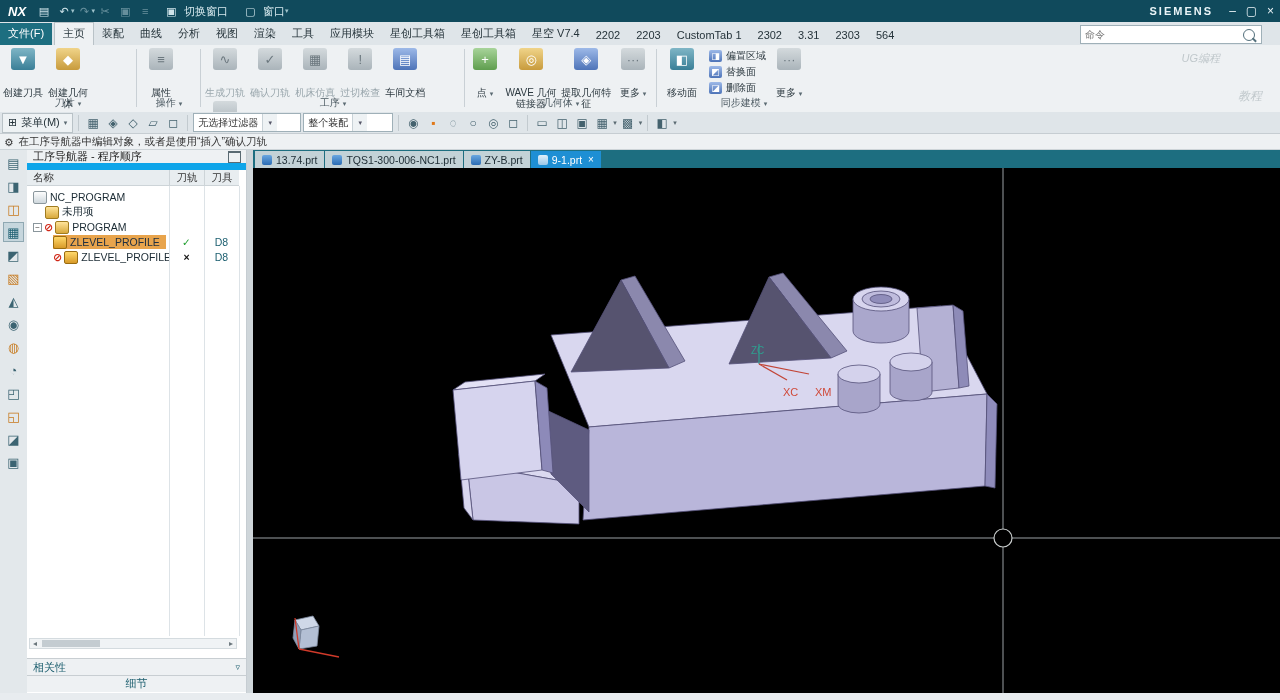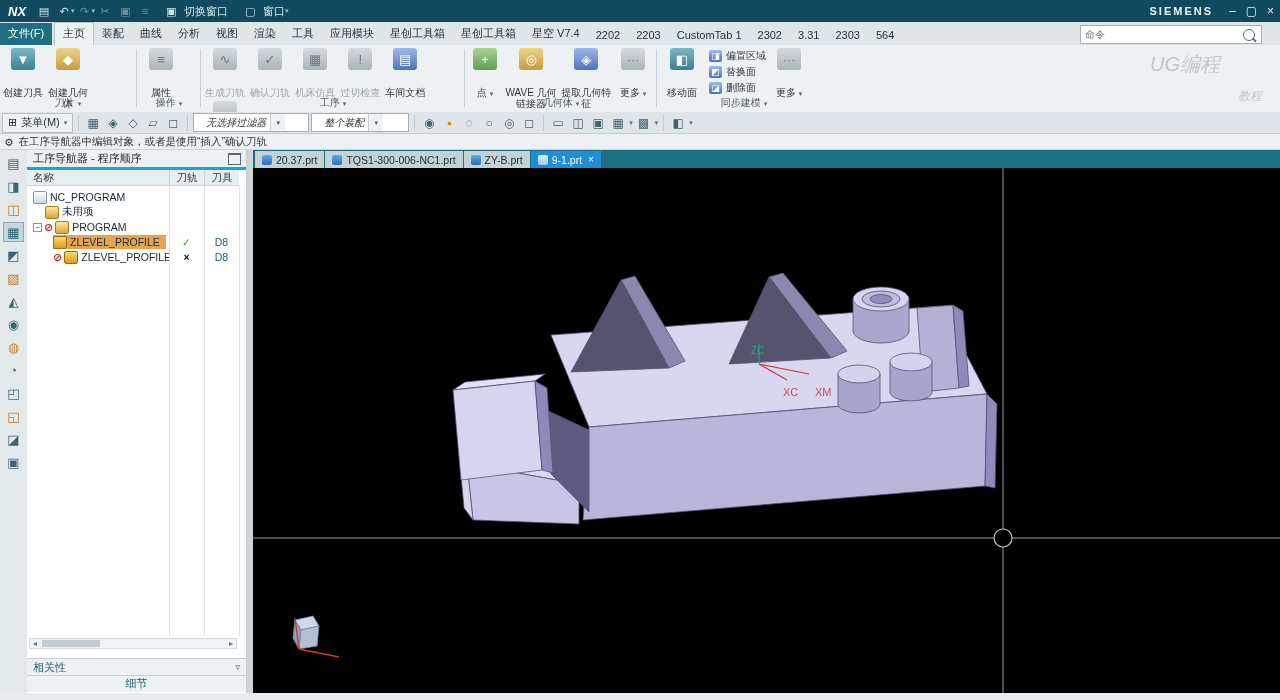--- a/index.html
+++ b/index.html
@@ -55,36 +55,36 @@
   .watermark{position:absolute;color:#9aa6ab;opacity:.55;font-style:italic;pointer-events:none;}
   
   #toolrow{left:0;top:112px;width:1280px;height:22px;background:#dfe5e9;border-bottom:1px solid #c6cdd2;
            display:flex;align-items:center;gap:2px;padding-left:2px;box-sizing:border-box;}
   .menu-btn{display:inline-flex;align-items:center;gap:4px;height:18px;padding:0 5px;border:1px solid #b9c2c7;
             background:#eef2f4;font-size:11px;color:#25333a;}
   .ti{width:18px;height:18px;display:inline-flex;align-items:center;justify-content:center;
       font-size:12px;color:#44626e;}
   .ti.orange{color:#e07818;}
   .combo{height:17px;background:#fff;border:1px solid #9fb0b8;display:inline-flex;align-items:center;
-         font-size:10px;color:#333;padding-left:12px;font-style:italic;}
+         font-size:10px;color:#333;padding-left:4px;}
   .combo .cdd{width:14px;height:100%;border-left:1px solid #c9d2d7;display:inline-flex;align-items:center;
               justify-content:center;font-size:7px;color:#556;margin-left:4px;background:#eef2f4;}
   .vsep{width:1px;height:16px;background:#c2cacf;margin:0 3px;}
   
   #cueline{left:0;top:134px;width:1280px;height:16px;background:#eef1f3;border-bottom:1px solid #cdd4d8;
            display:flex;align-items:center;font-size:10.5px;color:#333;gap:5px;padding-left:4px;box-sizing:border-box;}
   
   #leftstrip{left:0;top:150px;width:27px;height:543px;background:#e3e8eb;border-right:1px solid #c6cdd2;}
   .lsi{width:21px;height:20px;margin:3px auto 2px;display:flex;align-items:center;justify-content:center;
        font-size:13px;color:#3c6472;}
   .lsi:nth-child(3n){color:#c77a1e;}
   .lsi.on{background:#c6d6dd;border:1px solid #8fa8b2;box-sizing:border-box;color:#1d5f72;}
   
   #navpanel{left:27px;top:150px;width:220px;height:543px;background:#fff;border-right:1px solid #c6cdd2;box-sizing:border-box;}
-  #navtitle{position:absolute;left:0;top:0;width:100%;height:20px;background:#eef1f3;border-bottom:3px solid #0ea5e9;
+  #navtitle{position:absolute;left:0;top:0;width:100%;height:20px;background:#eef1f3;border-bottom:7px solid #0ea5e9;
             display:flex;align-items:center;font-size:11px;color:#222;box-sizing:border-box;padding-left:6px;}
   #navtitle .flo{margin-left:auto;margin-right:5px;width:11px;height:9px;border:1px solid #5a6a72;border-top-width:2px;}
   .colhdr{position:absolute;top:20px;height:16px;background:#e8edf0;border-bottom:1px solid #cdd4d8;
           font-size:10.5px;color:#333;display:flex;align-items:center;box-sizing:border-box;}
   .cline{position:absolute;width:1px;background:#dde3e7;}
   .trow{position:absolute;left:0;width:212px;height:14px;display:flex;align-items:center;font-size:10.5px;color:#1a2a33;}
   .expander{width:9px;height:9px;border:1px solid #8a969c;background:#fff;font-size:8px;line-height:7px;
             text-align:center;color:#444;margin-right:2px;box-sizing:border-box;}
   .nico{width:12px;height:11px;margin-right:3px;border-radius:2px;flex:none;}
   .nico.doc{background:linear-gradient(#fdfdfd,#cfd8dd);border:1px solid #8a969c;}
@@ -275,21 +275,21 @@
           <span>删除面</span>
         </div>
       </div>
       <div class="bigbtn" style="width:36px;">
         <div class="ric gray">···</div>
         <div class="blabel"><span>更多</span> <span class="ddv">▾</span></div>
       </div>
       <div class="rlabel"><span>同步建模</span> <span class="ddv">▾</span></div>
     </div>
 
-    <div class="watermark" style="right:60px;top:6px;font-size:20px;">UG编程</div>
+    <div class="watermark" style="right:60px;top:6px;font-size:11px;">UG编程</div>
     <div class="watermark" style="right:18px;top:28px;font-size:12px;margin-top:15px;">教程</div>
   </div>
 
   <div id="toolrow" class="abs">
     <span class="menu-btn">
       <span>⊞</span>
       <span>菜单(M)</span>
         <span class="ddv">▾</span>
     </span>
     <span class="vsep"></span>
@@ -421,21 +421,21 @@
       <span>细节</span>
       <span class="chev">▿</span>
     </div>
   </div>
 
   <div id="splitter" class="abs"></div>
 
   <div id="filetabs" class="abs">
     <span class="ftab">
       <span class="pico"></span>
-      <span>20.37.prt</span>
+      <span>13.74.prt</span>
     </span>
     <span class="ftab">
       <span class="pico"></span>
       <span>TQS1-300-006-NC1.prt</span>
     </span>
     <span class="ftab">
       <span class="pico"></span>
       <span>ZY-B.prt</span>
     </span>
     <span class="ftab active">

